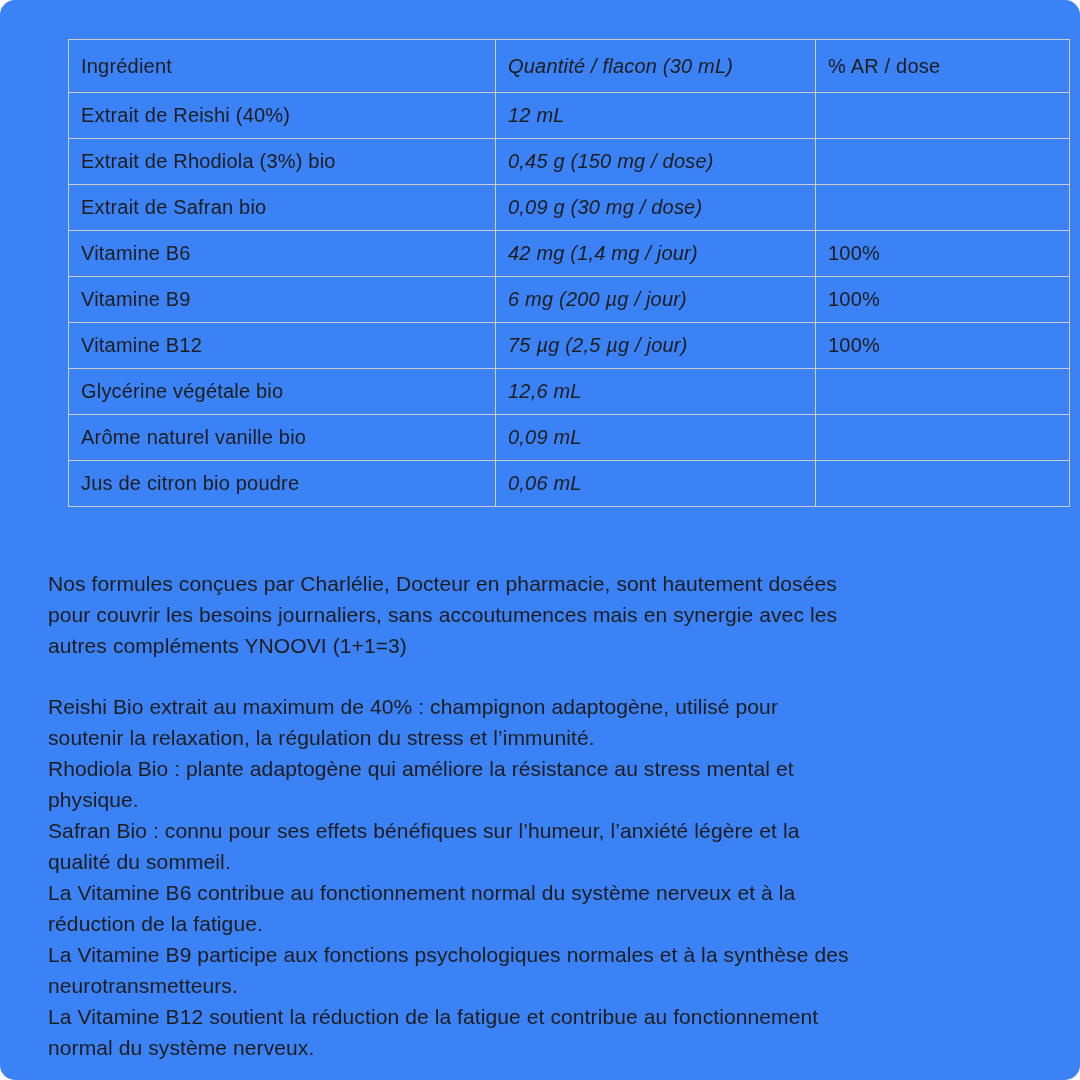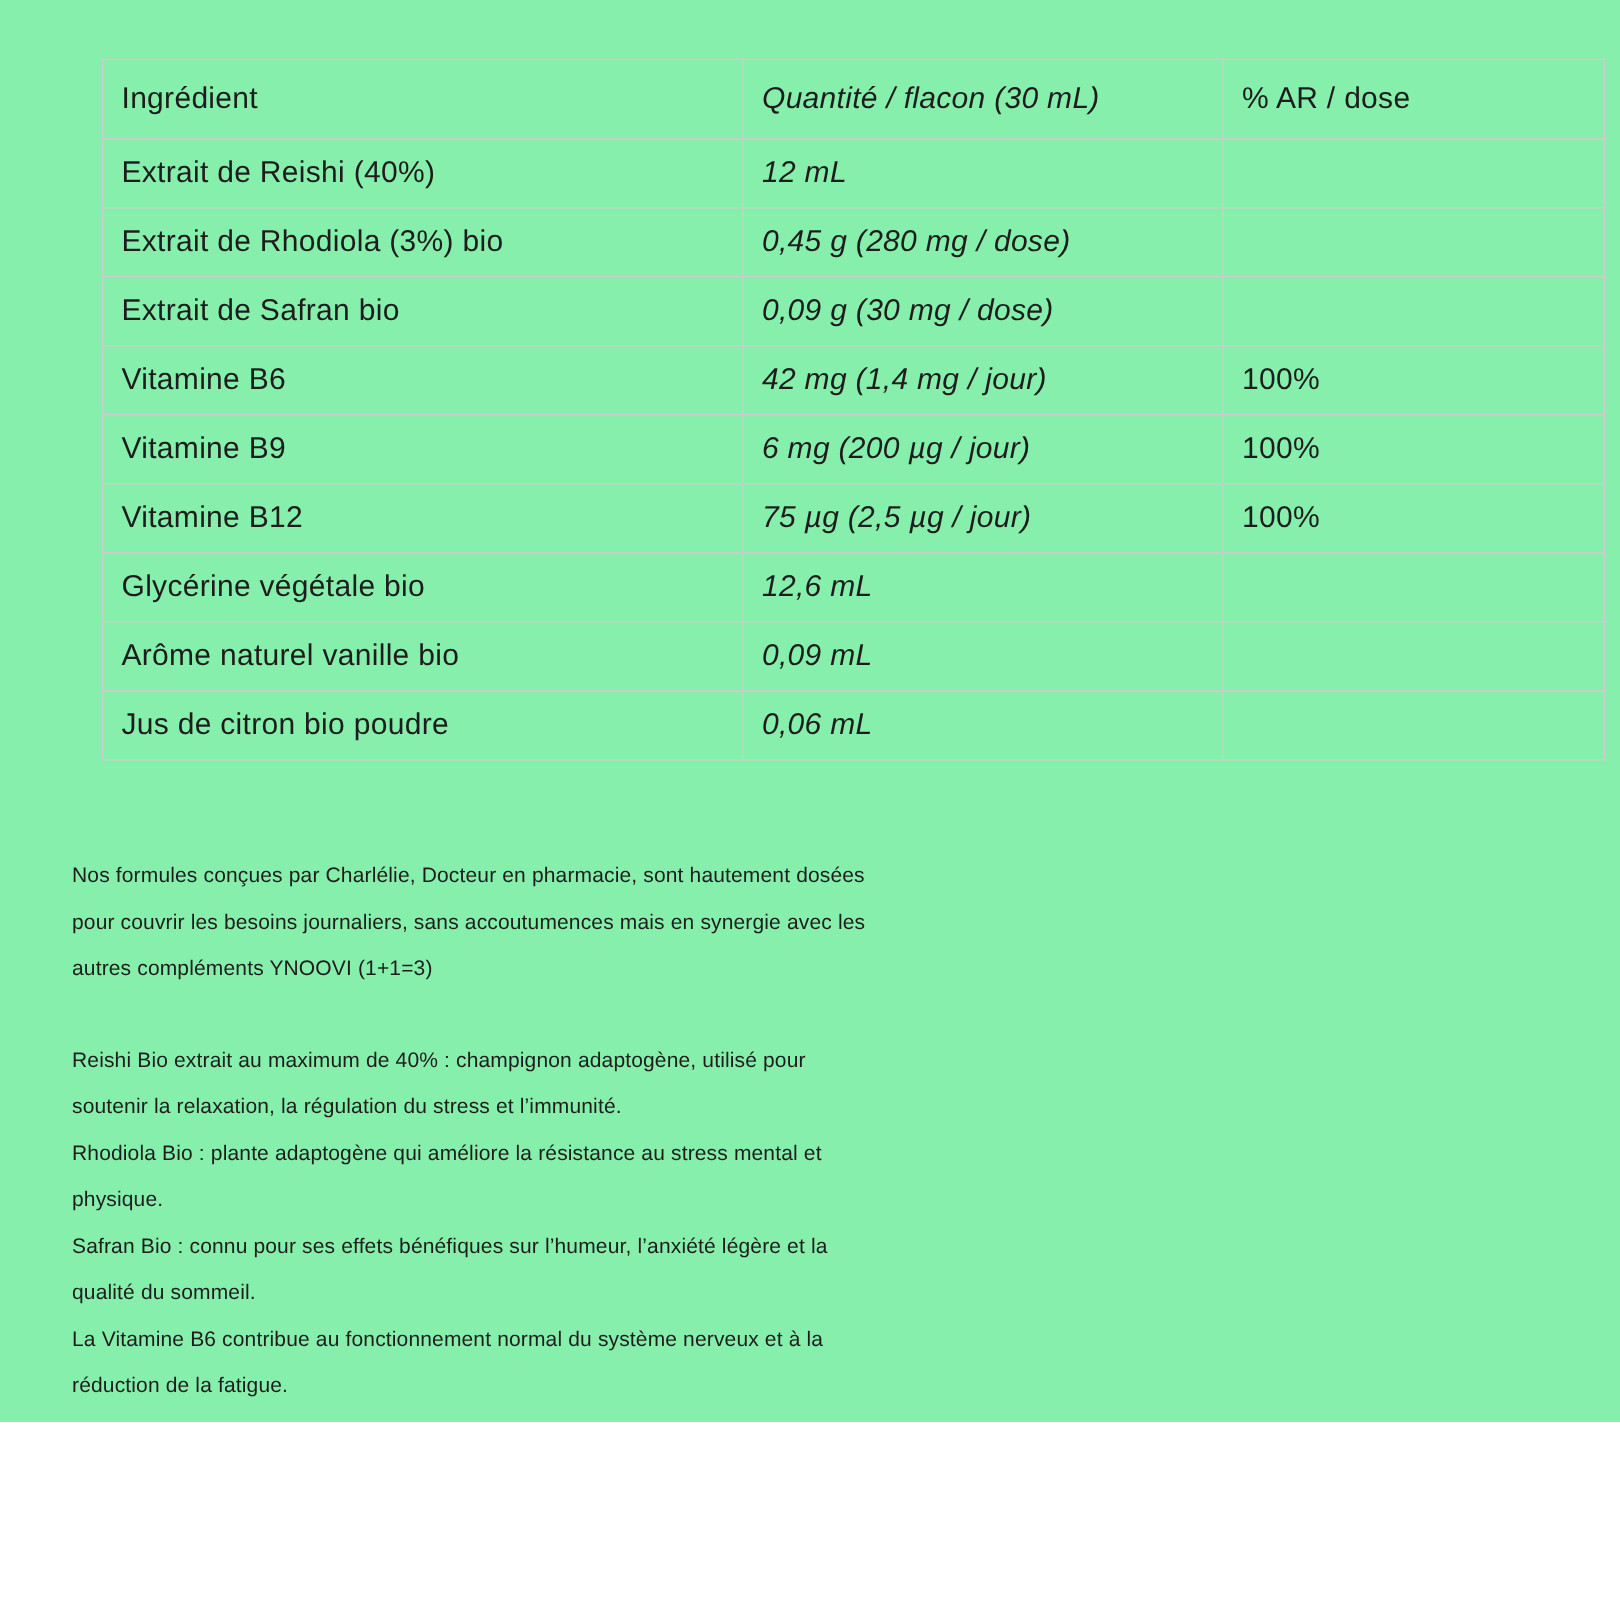--- a/index.html
+++ b/index.html
@@ -3,25 +3,26 @@
 <meta charset="utf-8">
 <style>
   html, body {
     margin: 0;
     padding: 0;
     background: #ffffff;
   }
   .canvas {
     position: relative;
     width: 1080px;
-    height: 948px;
-    background: #86efac;
+    height: 1080px;
+    background: #3b82f6;
     font-family: "Liberation Sans", sans-serif;
     color: #1d1d1d;
     overflow: hidden;
+    border-radius: 15px;
   }
   table.ingredients {
     position: absolute;
     left: 68px;
     top: 39px;
     width: 940px;
     border-collapse: collapse;
     table-layout: fixed;
   }
   table.ingredients th,
@@ -42,21 +43,21 @@
   .col-ingredient { width: 406px; }
   .col-quantity   { width: 299px; font-style: italic; }
   .col-ar         { width: 233px; text-align: center; padding: 0; }
   th.col-ar       { text-align: center; padding: 0; }
 
   .body-text {
     position: absolute;
     left: 48px;
     width: 1000px;
     margin: 0;
-    font-size: 14px;
+    font-size: 21px;
     line-height: 31px;
     letter-spacing: 0.1px;
     color: #1d1d1d;
     white-space: pre-line;
   }
   .intro   { top: 568px; }
   .details { top: 691px; }
 </style>
 </head>
 <body>
@@ -72,21 +73,21 @@
       </tr>
     </thead>
     <tbody>
       <tr>
         <td class="col-ingredient">Extrait de Reishi (40%)</td>
         <td class="col-quantity">12 mL</td>
         <td class="col-ar"></td>
       </tr>
       <tr>
         <td class="col-ingredient">Extrait de Rhodiola (3%) bio</td>
-        <td class="col-quantity">0,45 g (280 mg / dose)</td>
+        <td class="col-quantity">0,45 g (150 mg / dose)</td>
         <td class="col-ar"></td>
       </tr>
       <tr>
         <td class="col-ingredient">Extrait de Safran bio</td>
         <td class="col-quantity">0,09 g (30 mg / dose)</td>
         <td class="col-ar"></td>
       </tr>
       <tr>
         <td class="col-ingredient">Vitamine B6</td>
         <td class="col-quantity">42 mg (1,4 mg / jour)</td>

